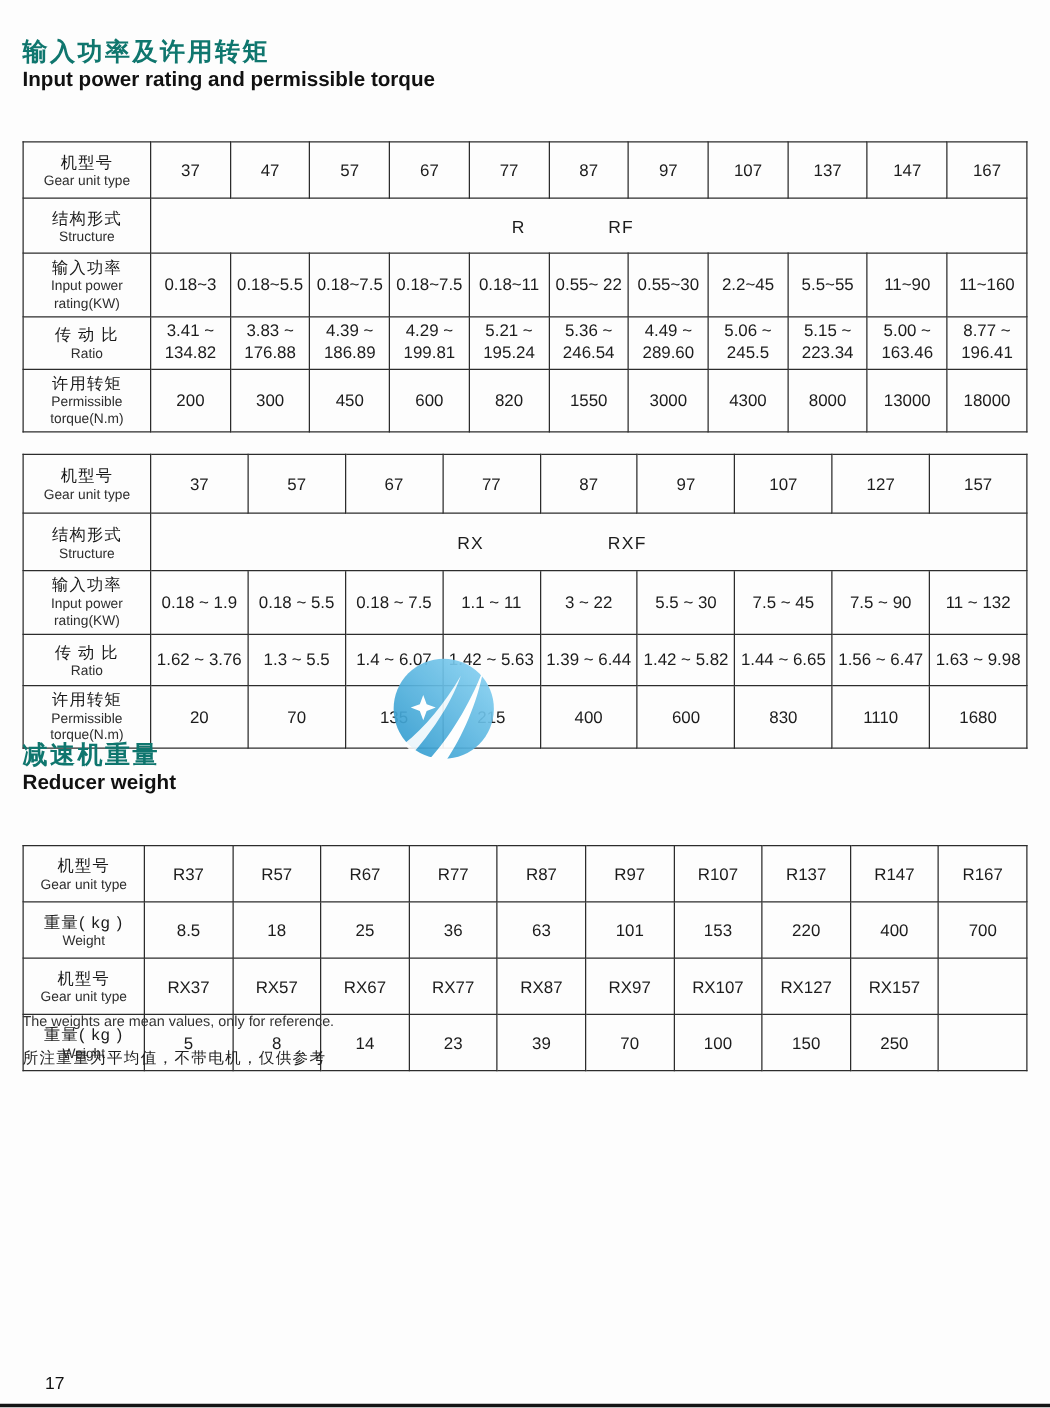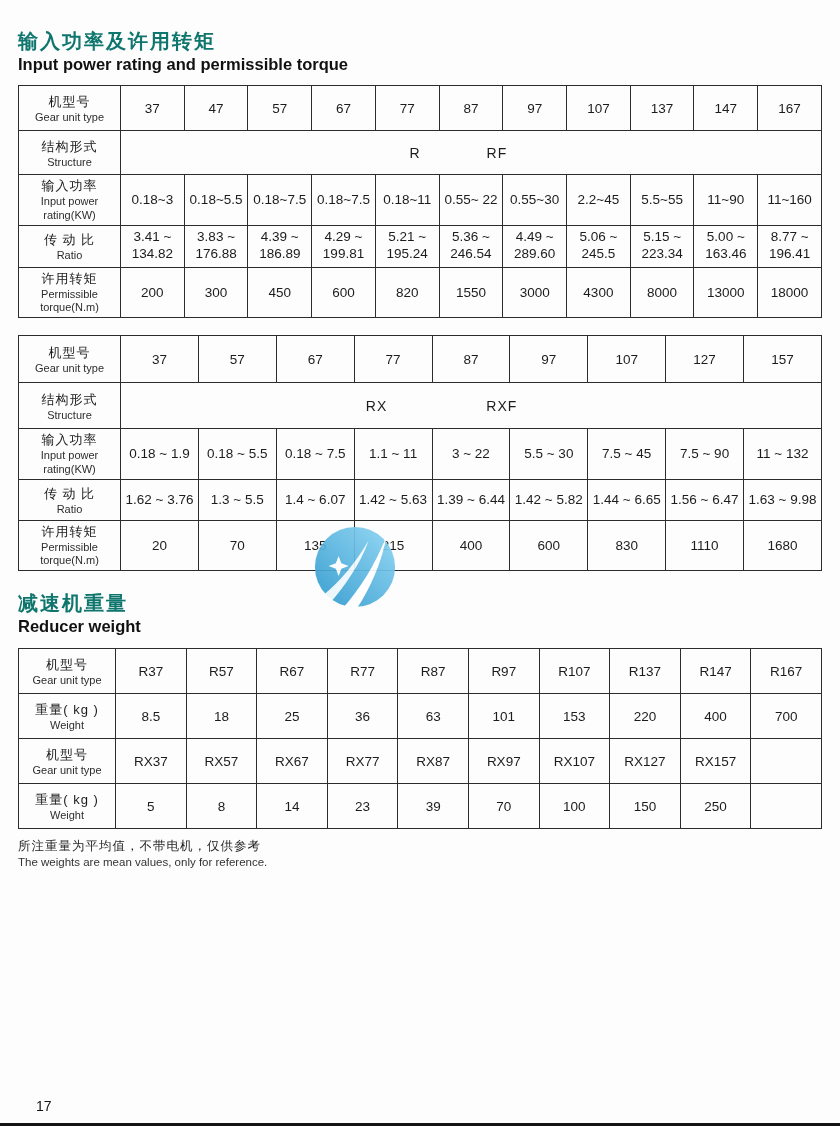--- a/index.html
+++ b/index.html
@@ -9,20 +9,21 @@
     font-family:"Liberation Sans","DejaVu Sans",sans-serif;
   }
   .abs{position:absolute;}
   
   .title-zh{font-size:20px;font-weight:600;letter-spacing:2px;color:#0f766e;}
   .title-en{font-size:16.5px;font-weight:700;color:#111;}
   
   table.grid{
     border-collapse:collapse;table-layout:fixed;width:804px;
     background:transparent;
+    margin-top:28px;
   }
   table.grid td{
     border:1px solid #2c2c2c;text-align:center;vertical-align:middle;
     padding:2px 1px;font-size:13.5px;color:#1c1c1c;overflow:hidden;
   }
   td.hd .zh{display:block;font-size:13px;letter-spacing:1px;color:#1a1a1a;}
   td.hd .en{display:block;font-size:11px;color:#2d2d2d;letter-spacing:0;}
   .pre{white-space:pre-line;line-height:1.25;}
   td.num{font-size:13.5px;}
   td.structure-cell{position:relative;}
@@ -342,17 +343,17 @@
     <td class="num">70</td>
     <td class="num">100</td>
     <td class="num">150</td>
     <td class="num">250</td>
     <td class="num"></td>
   </tr>
 </tbody>
   </table>
 
 <div class="abs foot-zh" style="left:18px;top:838px;">所注重量为平均值，不带电机，仅供参考</div>
-<div class="abs foot-en" style="left:18px;top:856px;">The weights are mean values, only for reference.</div>
+<div class="abs foot-en" style="left:18px;top:812px;">The weights are mean values, only for reference.</div>
 
 <div class="abs page-num" style="left:20px;top:1098px;margin-left:16px;">17</div>
 
 <div class="bottom-bar"></div>
 
 </body></html>

